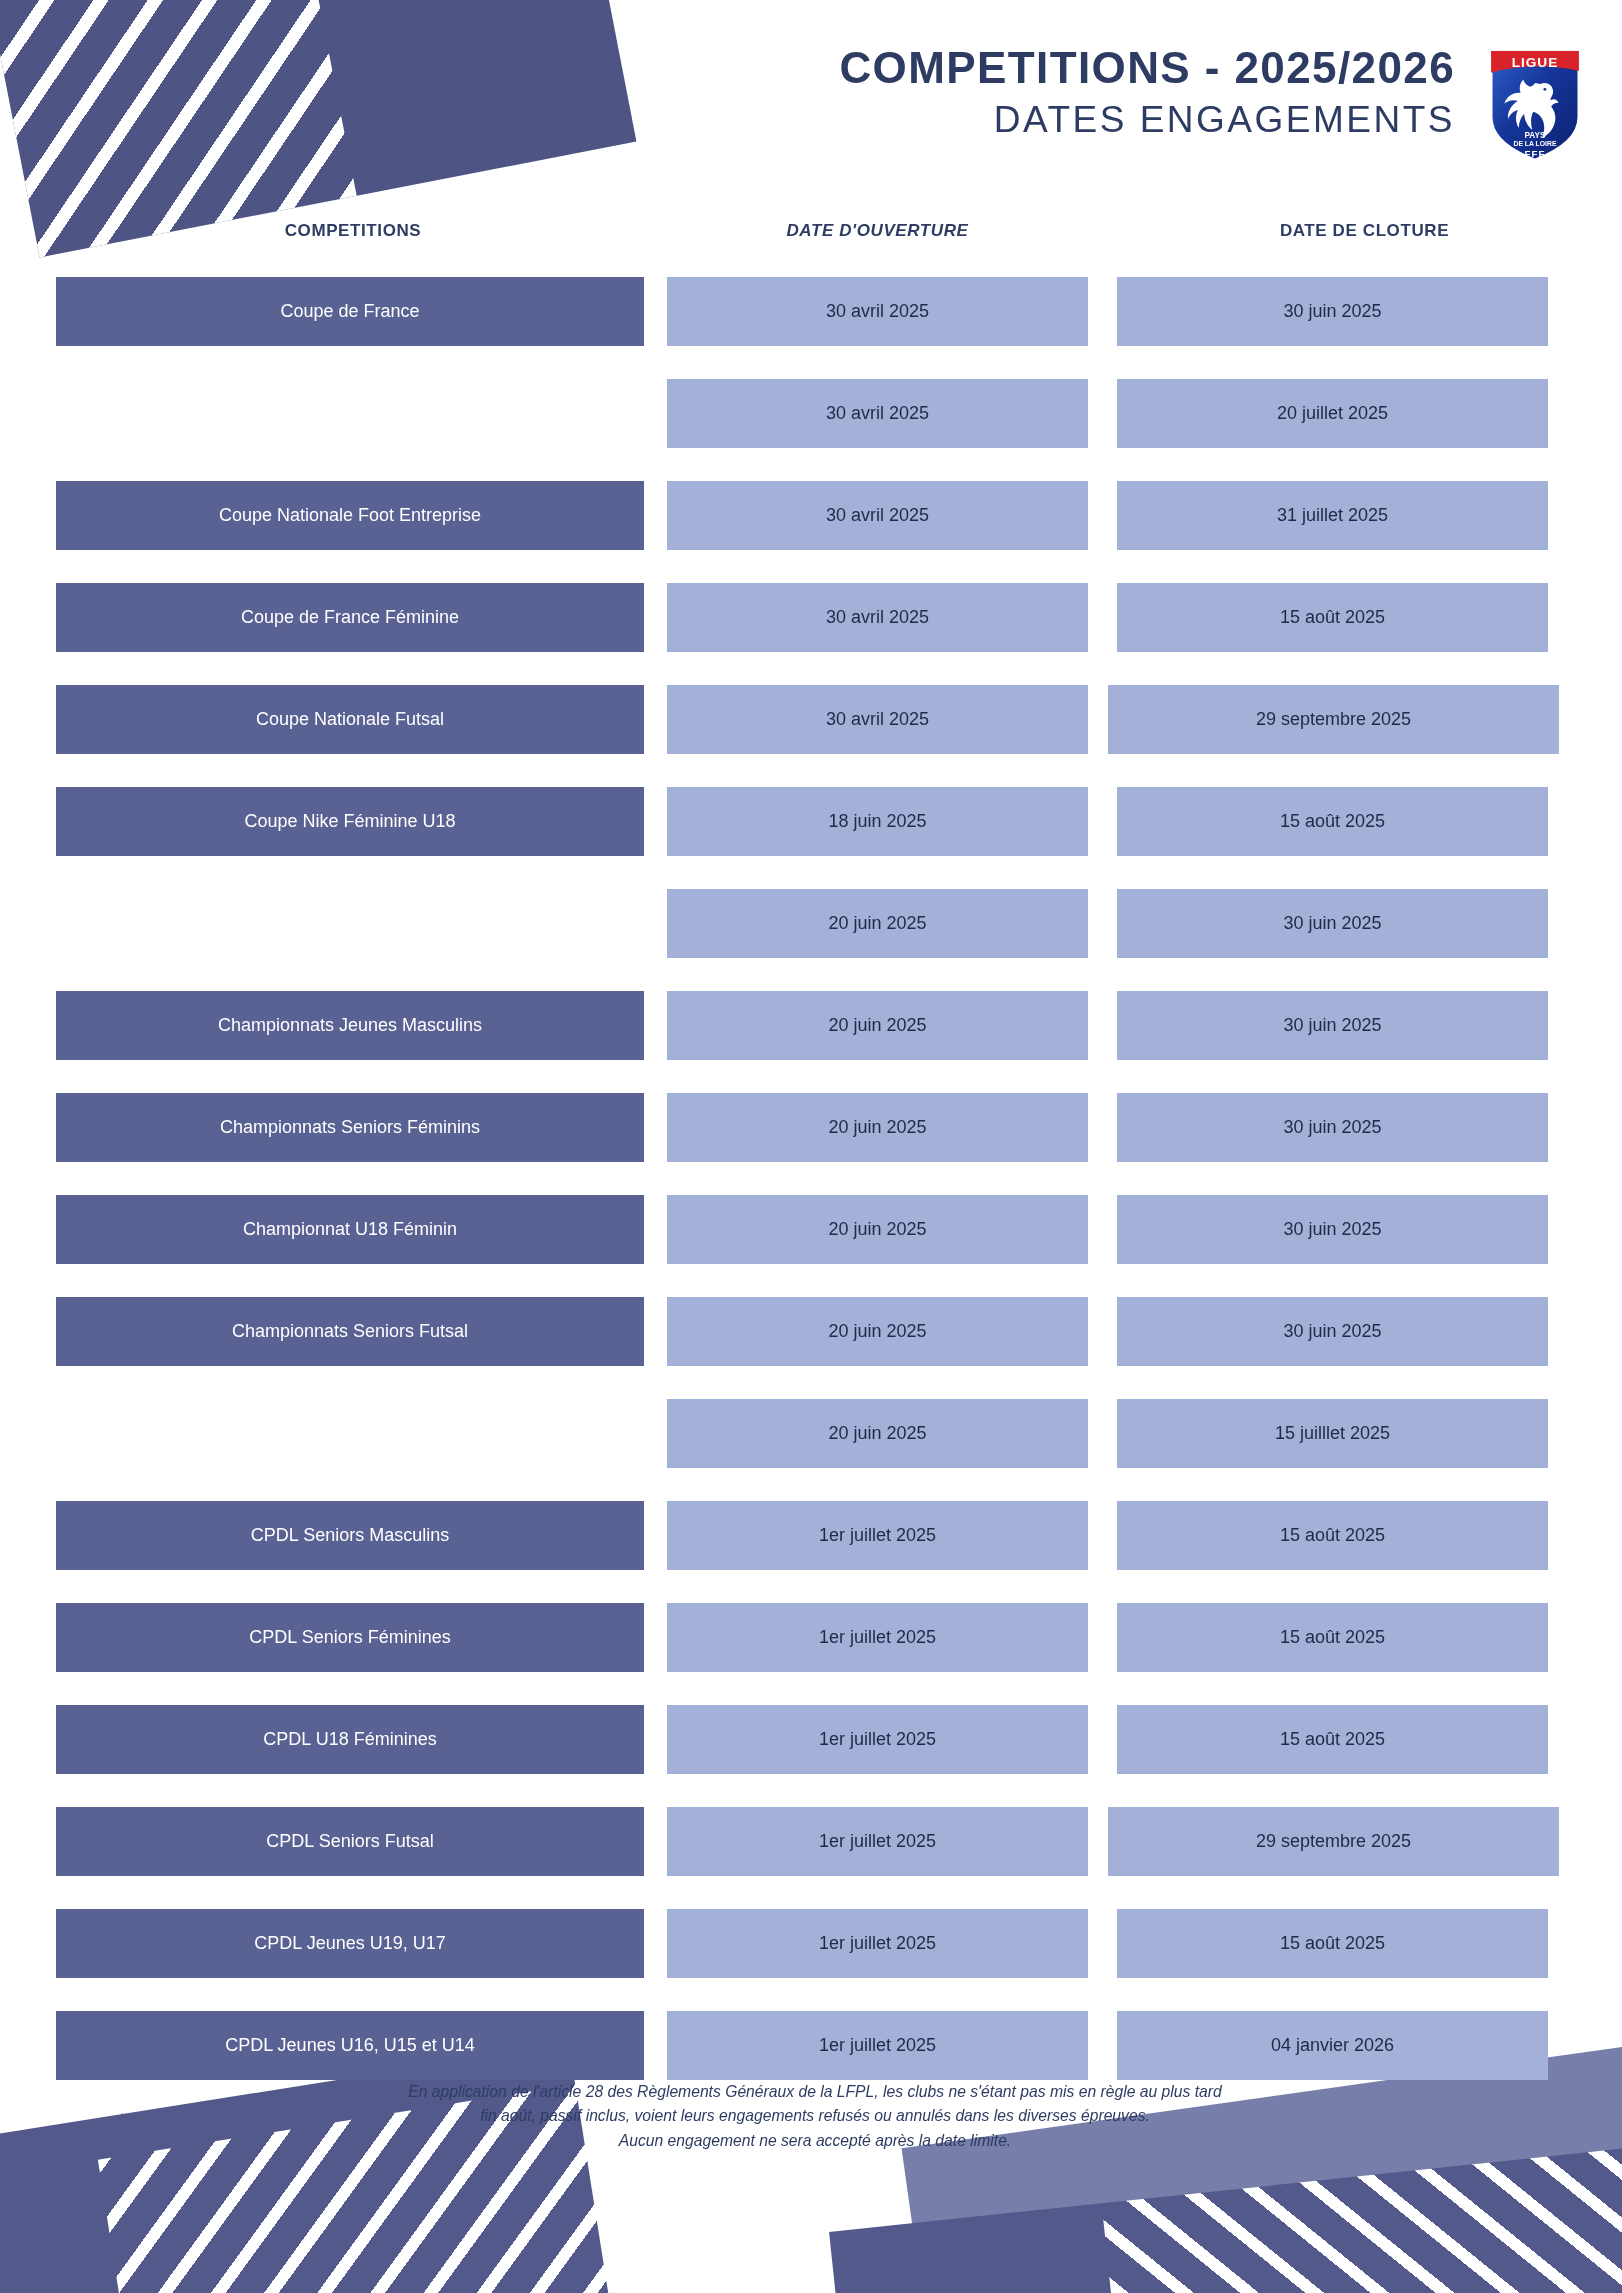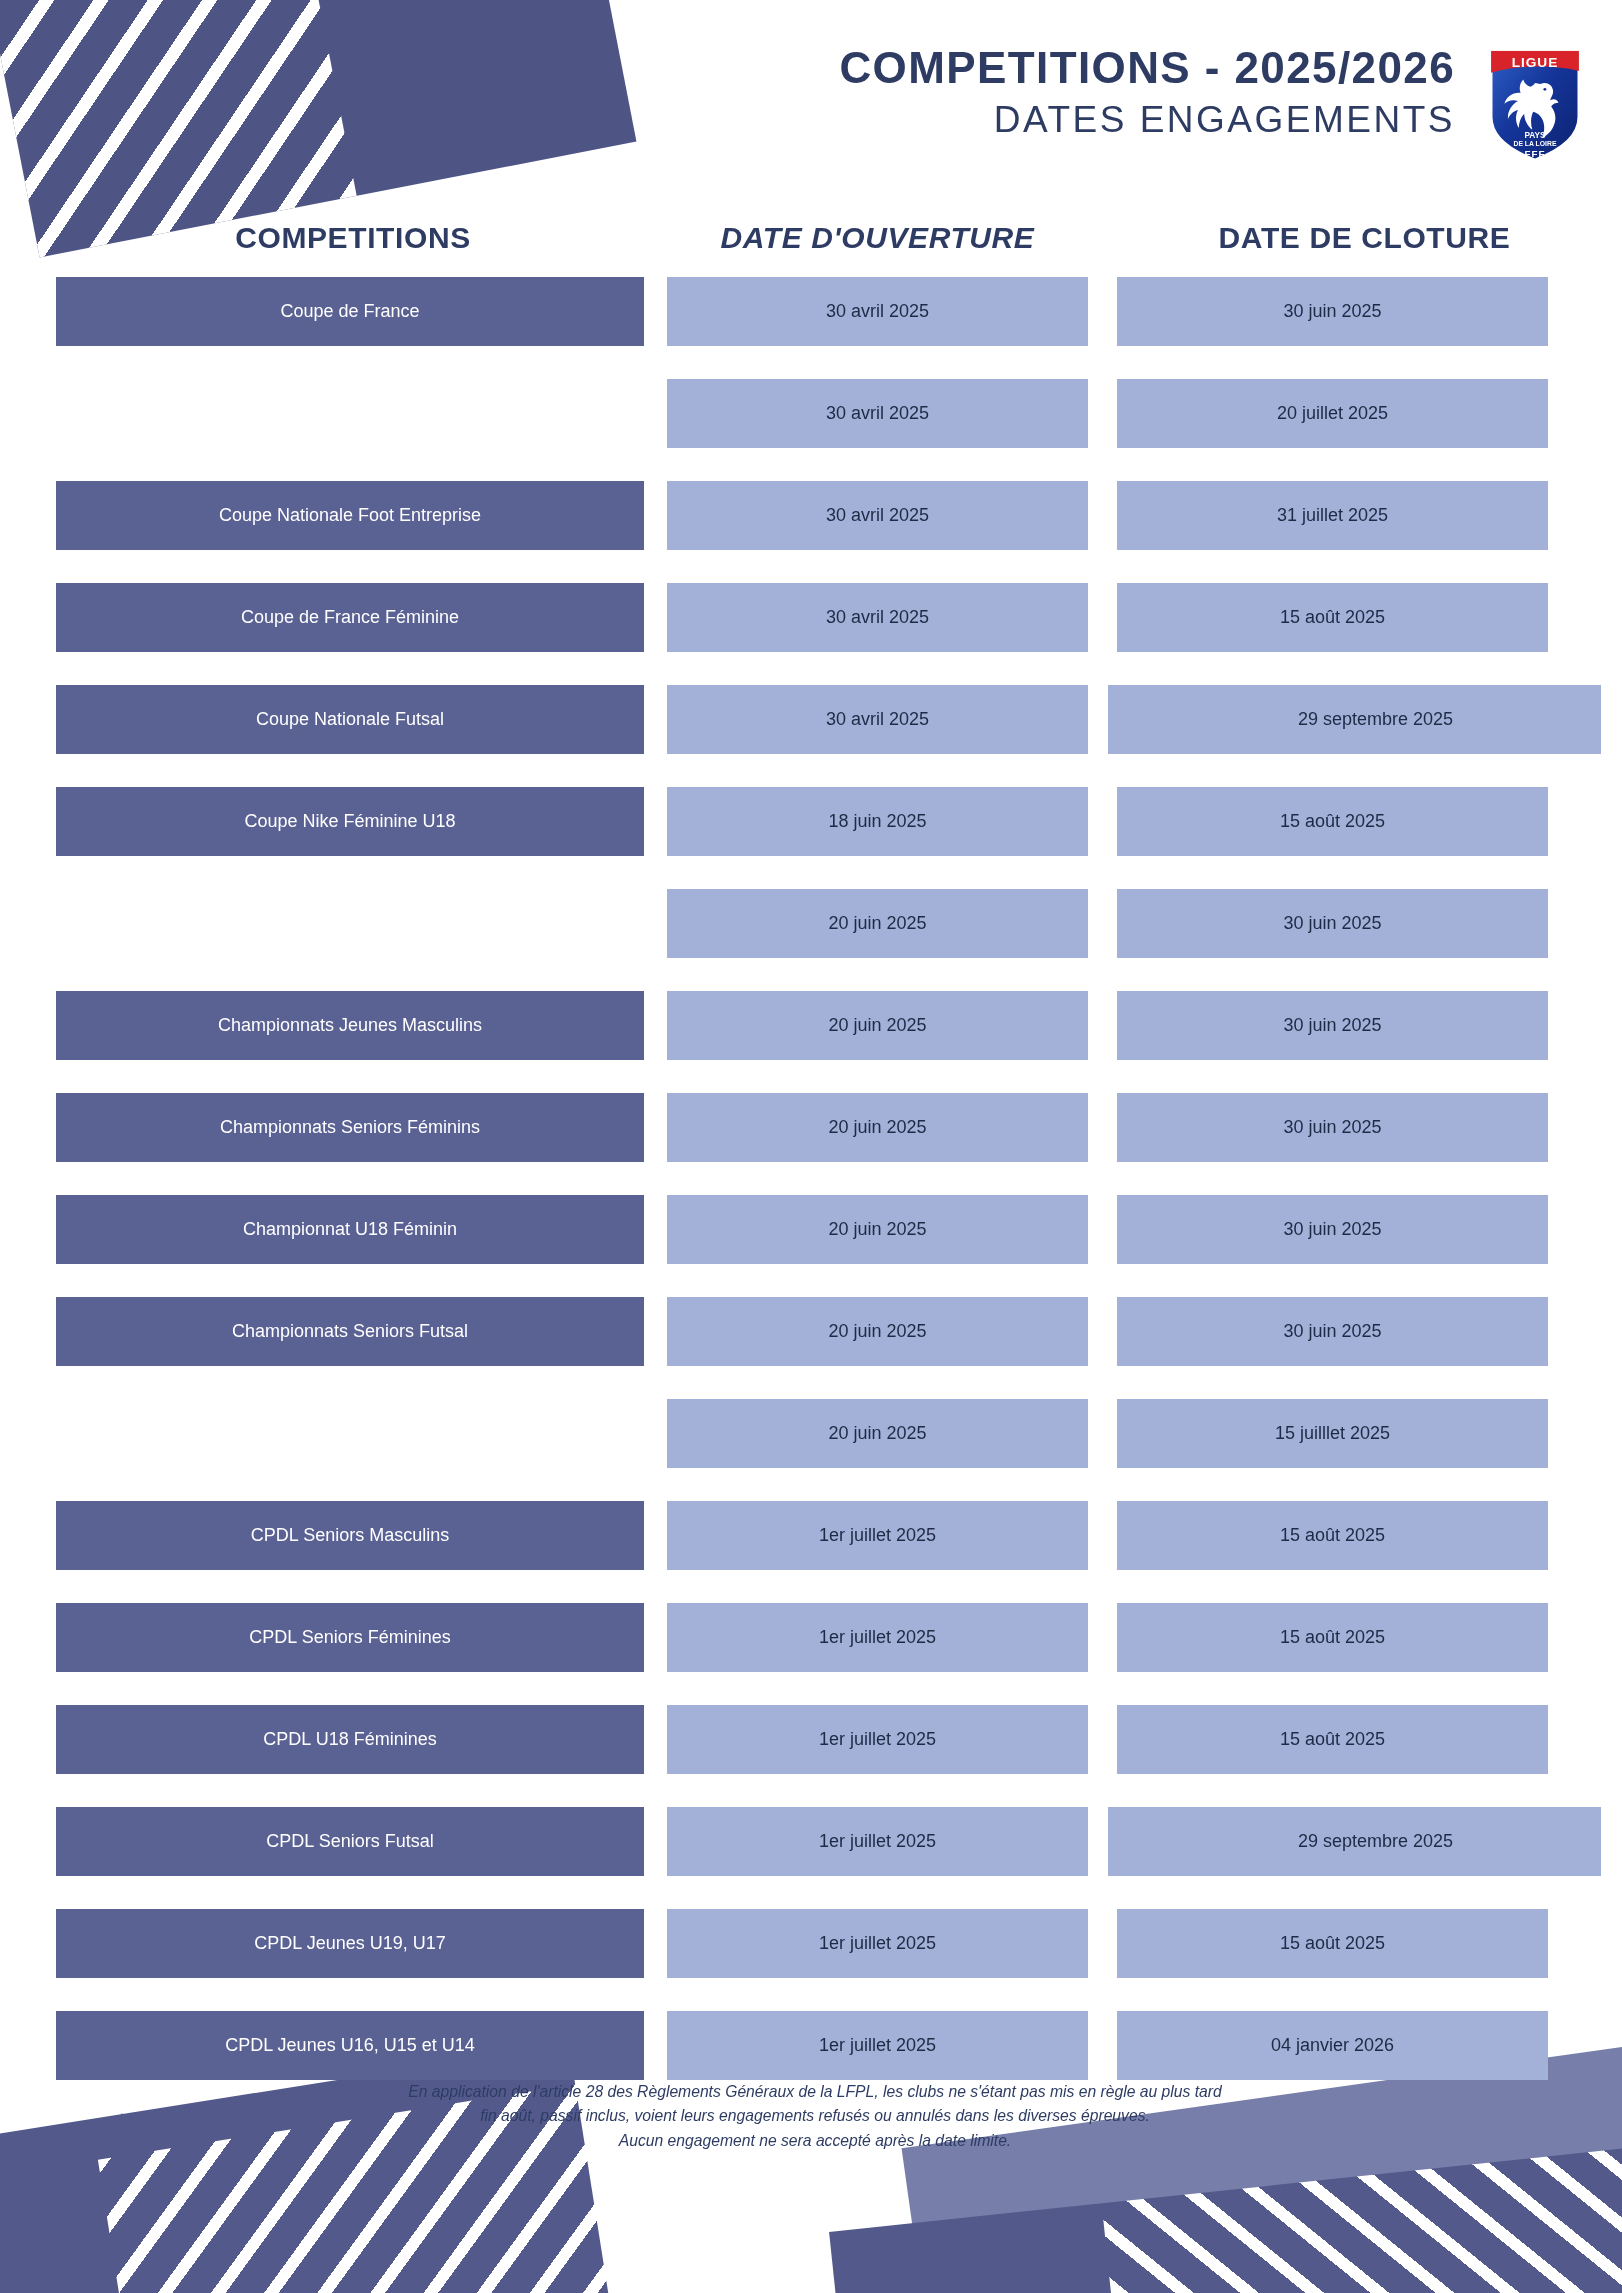--- a/index.html
+++ b/index.html
@@ -176,21 +176,21 @@
   .col-headers {
     position: absolute;
     top: 221px;
     left: 0;
     right: 0;
     height: 39px;
   }
   .col-head {
     position: absolute;
     font-weight: bold;
-    font-size: 30px;
+    font-size: 17px;
     letter-spacing: 0.6px;
     color: #2e3c63;
     text-align: center;
     white-space: nowrap;
   }
   .ch-1 { left: 59px;  width: 588px; }
   .ch-2 { left: 667px; width: 421px; font-style: italic; }
   .ch-3 { left: 1149px; width: 431px; }
 
   
@@ -230,21 +230,20 @@
   }
   .cell-close {
     left: 1117px;
     width: 431px;
     background: #a3b1d8;
     color: #1f2a46;
   }
   .row.wide .cell-close {
     left: 1108px;
     width: 451px;
-    padding-left: 42px;
   }
 
   
   .footnote {
     position: absolute;
     left: 0;
     right: 0;
     top: 2080px;
     text-align: center;
     font-style: italic;

